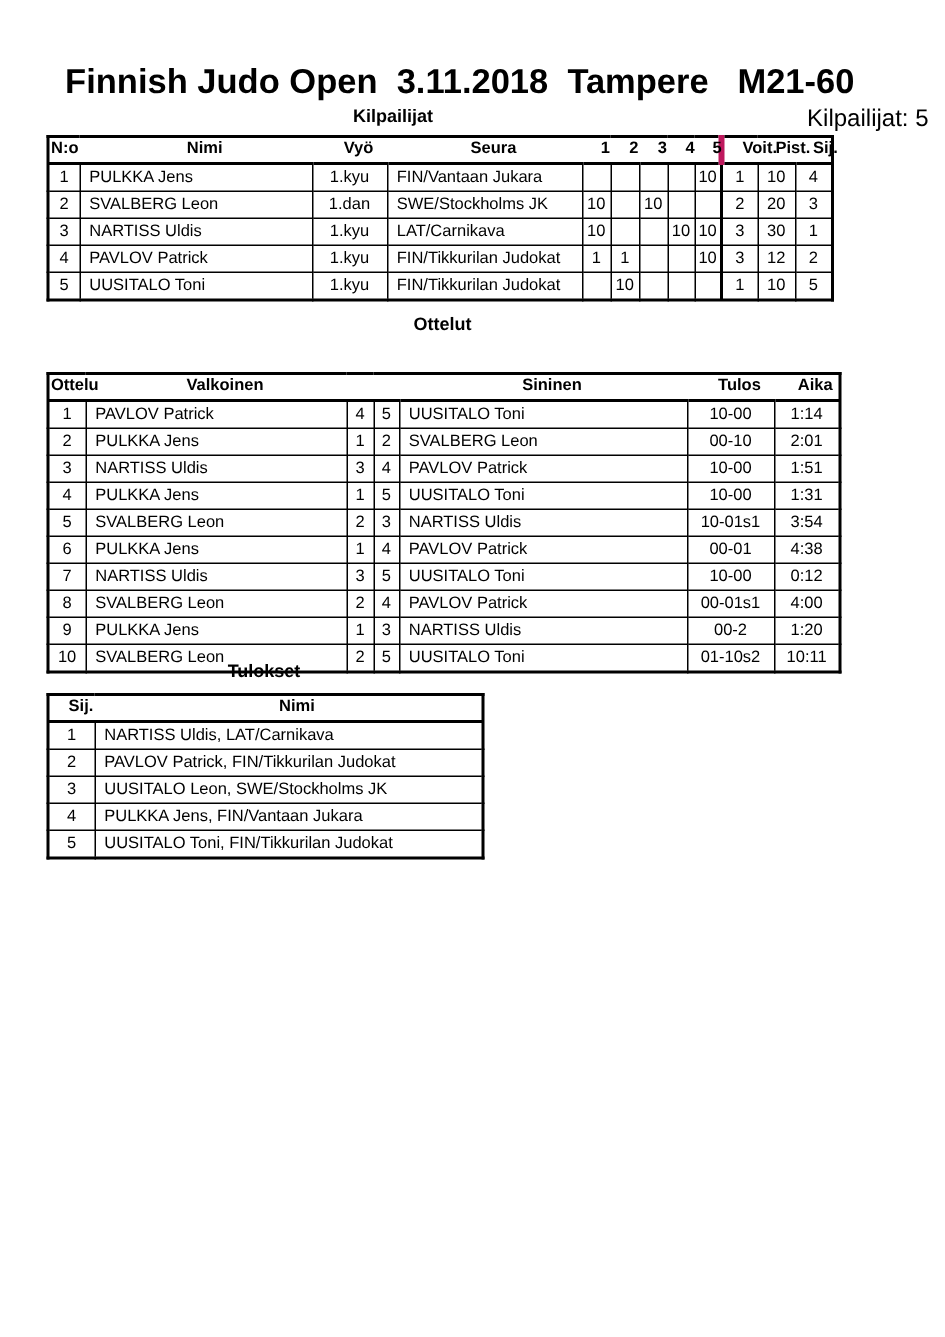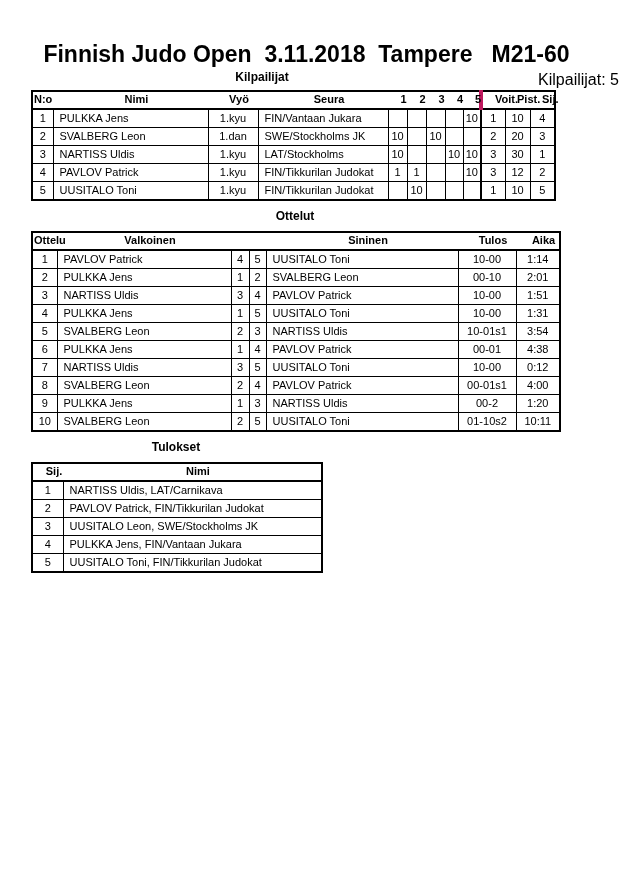--- a/index.html
+++ b/index.html
@@ -38,21 +38,21 @@
   }
   table {
     position: absolute;
     border-collapse: collapse;
     table-layout: fixed;
     border: 2px solid #000;
     font-size: 11px;
     line-height: 1;
   }
   #competitors-table { left: 31px; top: 90px;  width: 523px; }
-  #matches-table     { left: 31px; top: 231px; width: 528px; }
+  #matches-table     { left: 31px; top: 248px; width: 528px; }
   #results-table     { left: 31px; top: 462px; width: 290px; }
 
   th {
     font-size: 11px;
     font-weight: bold;
     height: 13px;
     padding: 1px 0 2px 12px;
     border: none;
     border-bottom: 2px solid #000;
     text-align: center;
@@ -137,21 +137,21 @@
         <td></td>
         <td></td>
         <td class="voit">2</td>
         <td>20</td>
         <td>3</td>
       </tr>
       <tr>
         <td>3</td>
         <td class="name">NARTISS Uldis</td>
         <td>1.kyu</td>
-        <td class="name">LAT/Stockholms</td>
+        <td class="name">LAT/Carnikava</td>
         <td>10</td>
         <td></td>
         <td></td>
         <td>10</td>
         <td>10</td>
         <td class="voit">3</td>
         <td>30</td>
         <td>1</td>
       </tr>
       <tr>

